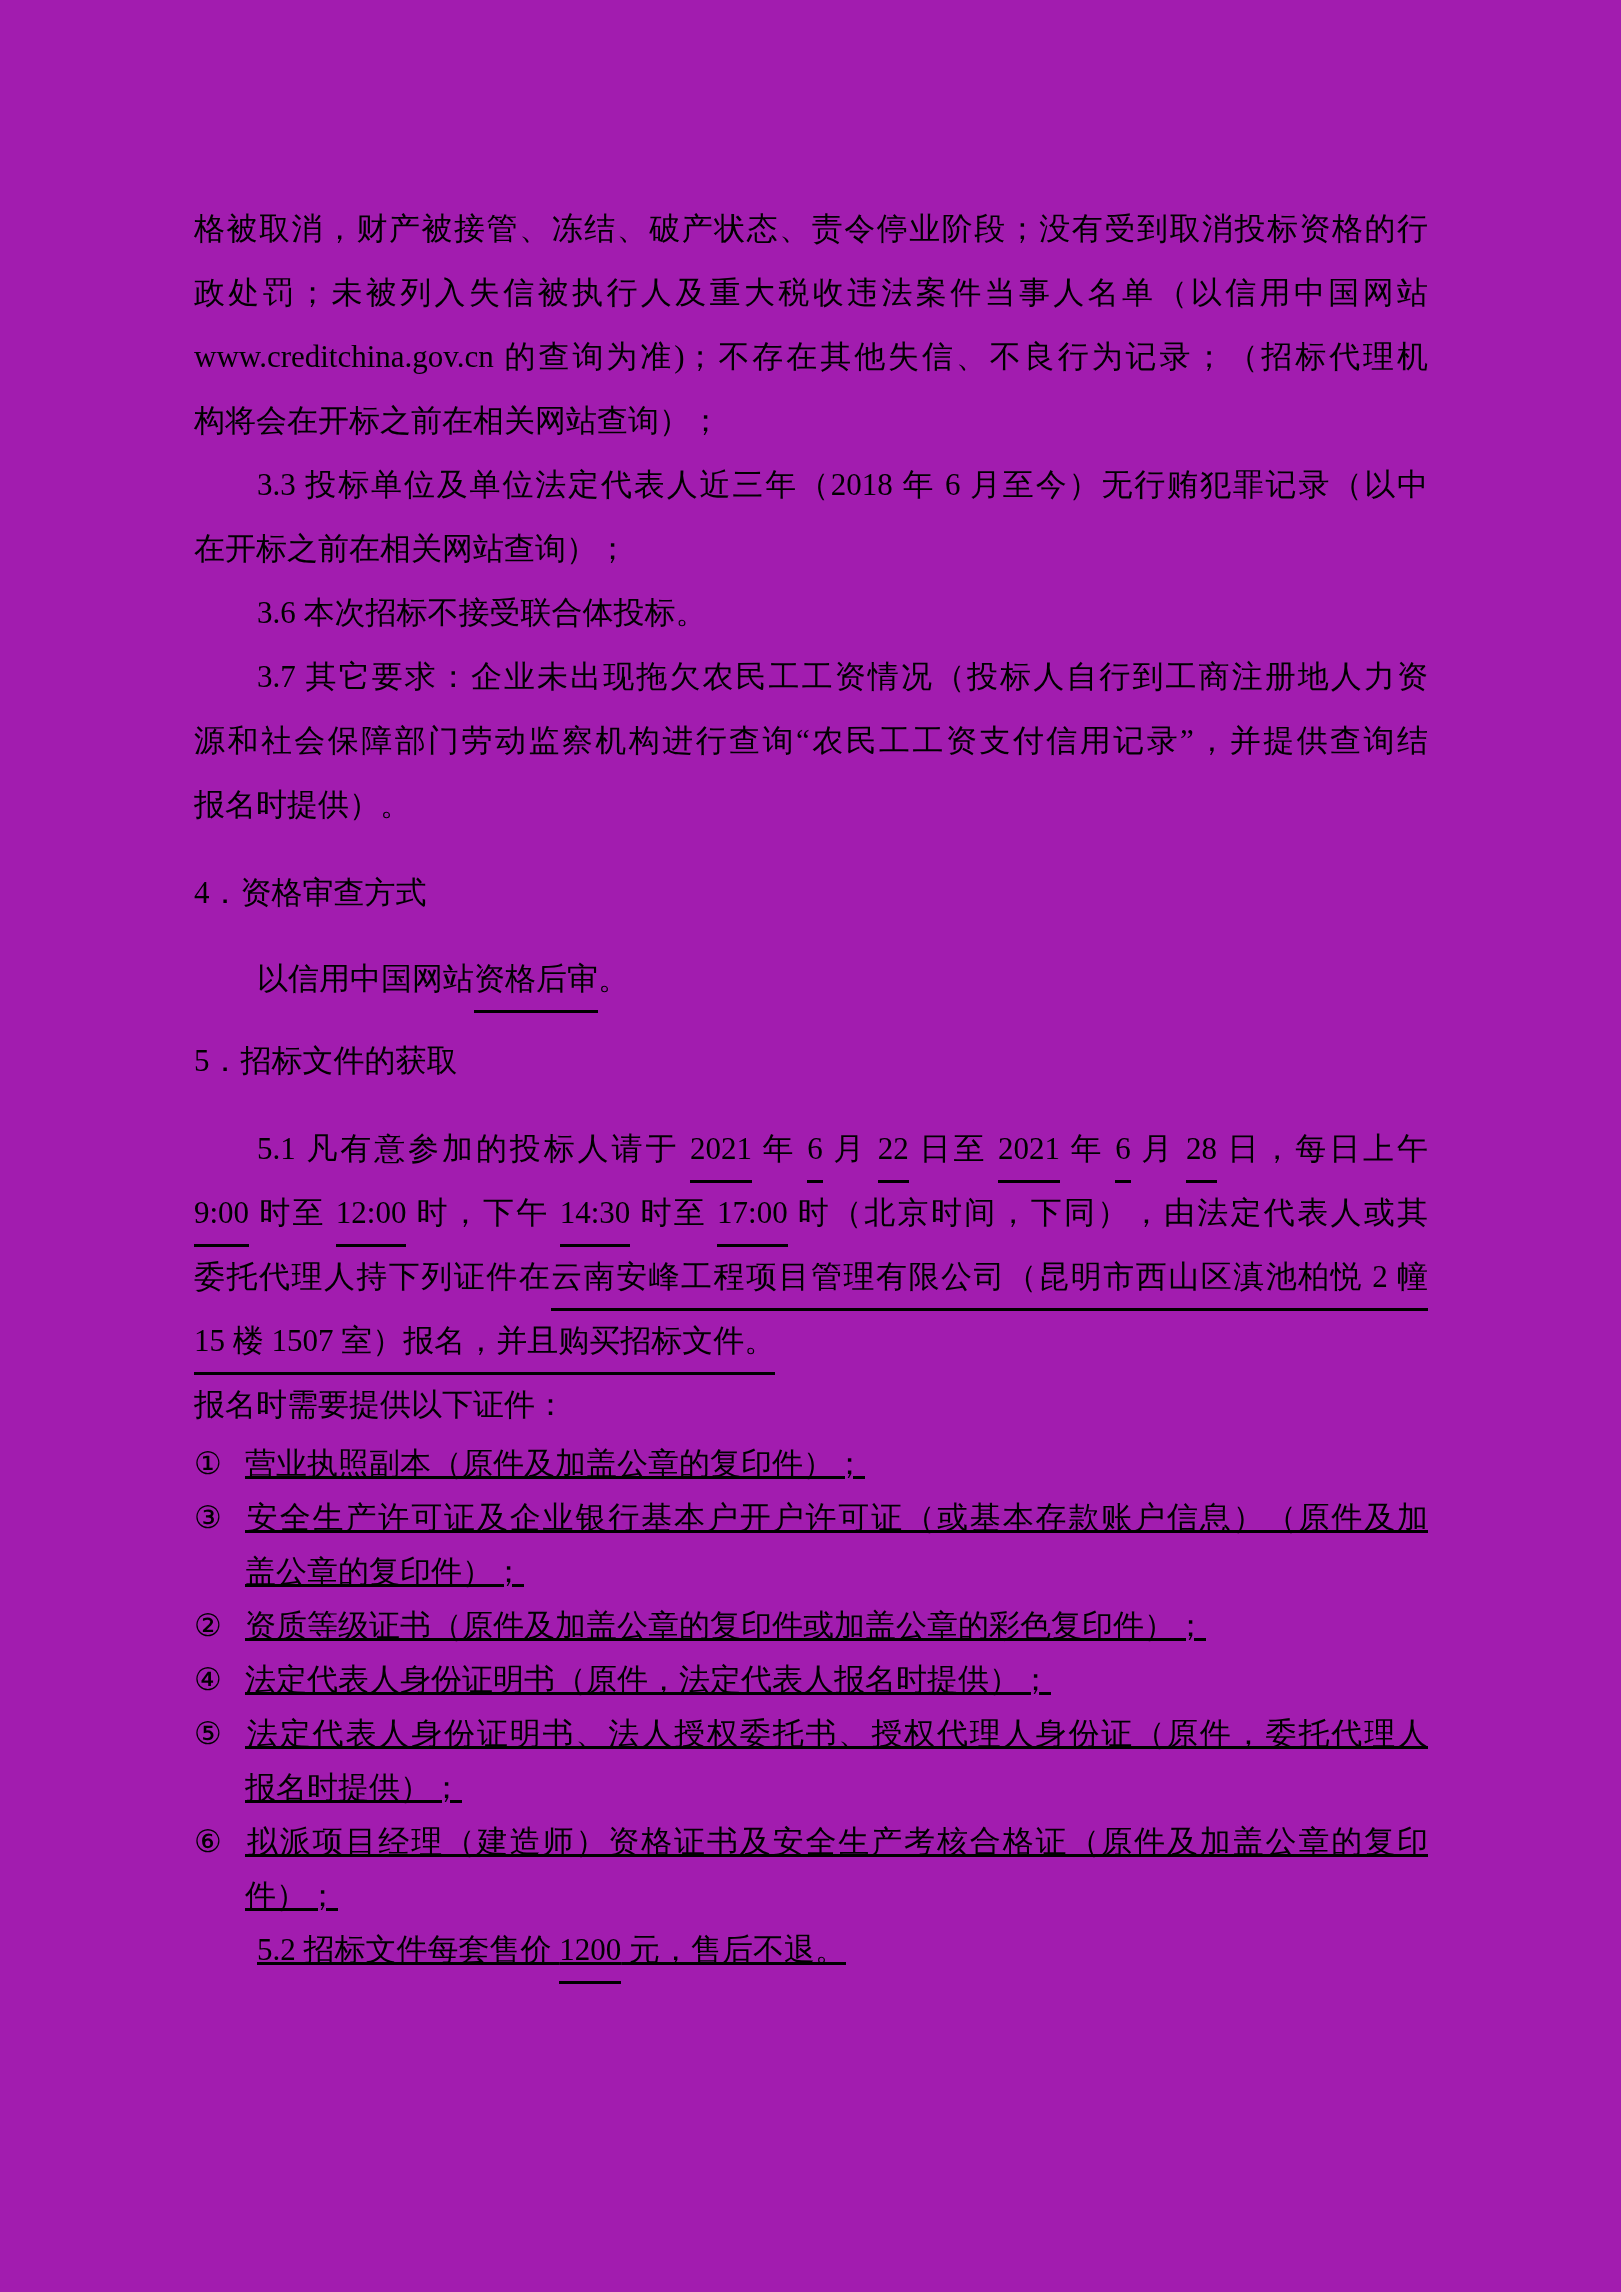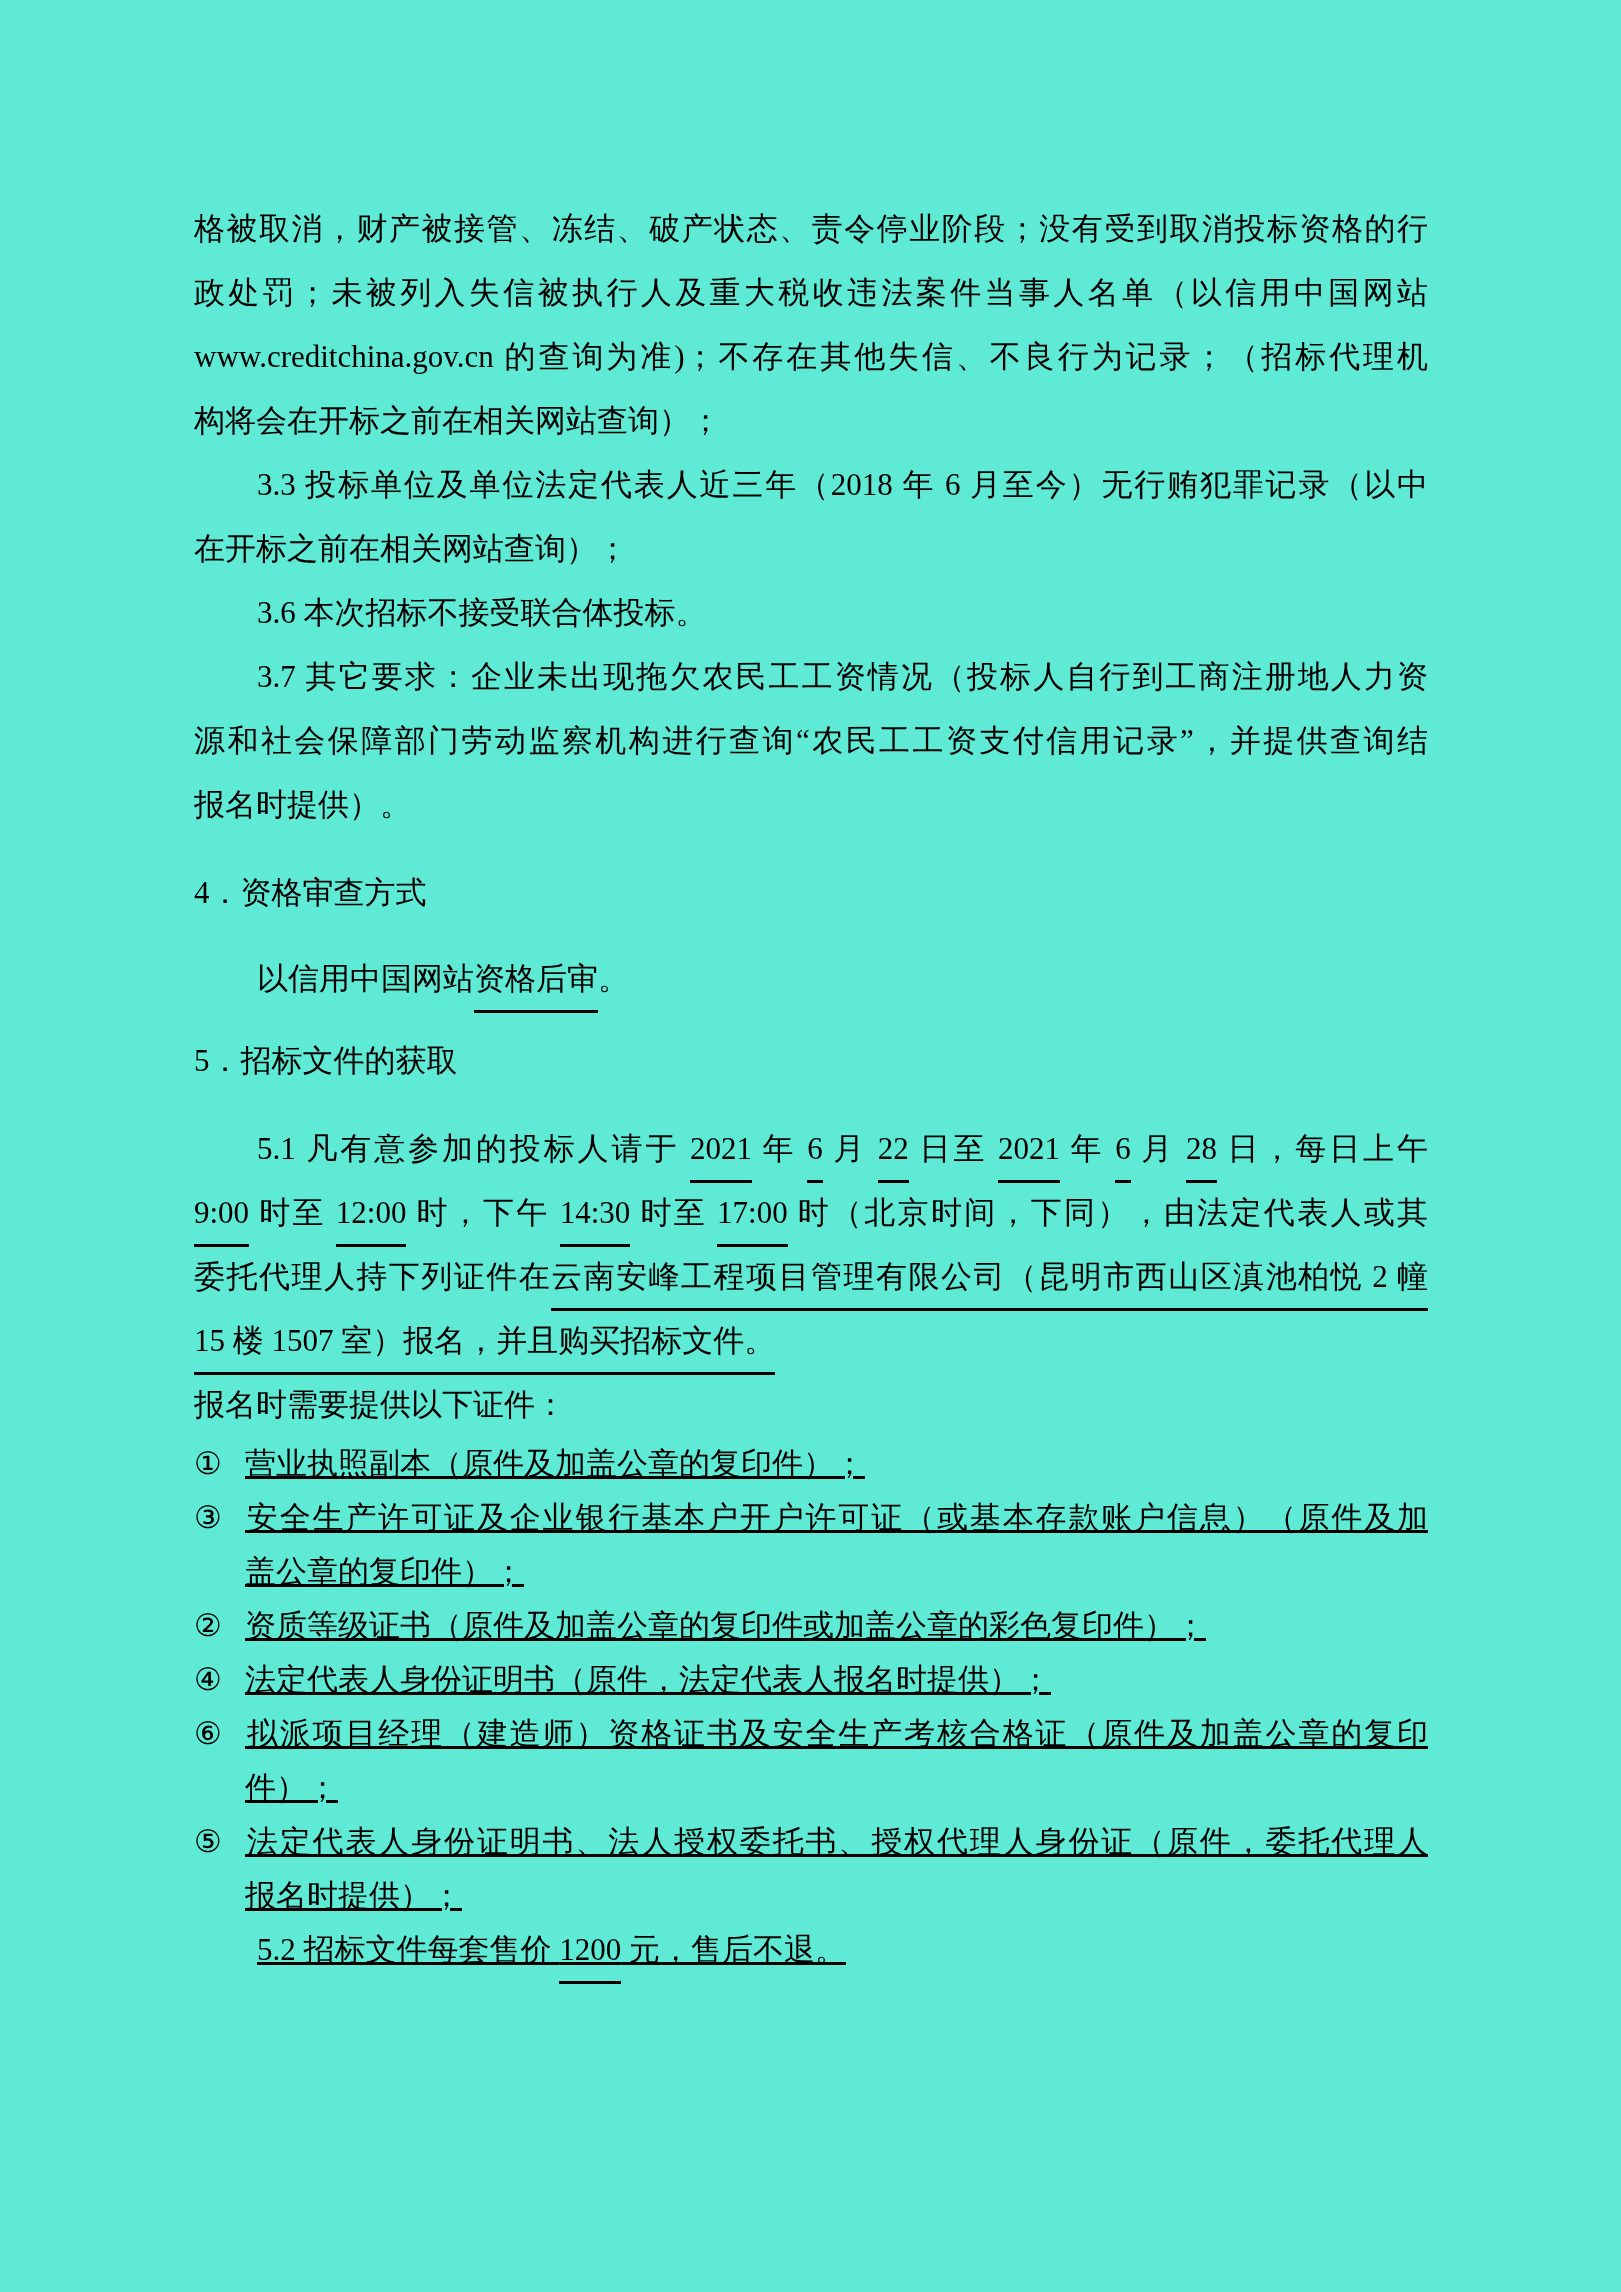--- a/index.html
+++ b/index.html
@@ -49,21 +49,21 @@
     text-indent: 0;
   }
   .u {
     border-bottom: 3.9px solid #000000;
     padding-bottom: 14px;
   }
 </style>
 </head>
 <body>
 
-<div id="doc" style="background: #5eead4; color: rgb(0, 0, 0);">
+<div id="doc" style="background: #a21caf; color: rgb(0, 0, 0);">
     <div class="block body">
       <div class="line fill"><span>格被取消，财产被接管、冻结、破产状态、责令停业阶段；没有受到取消投标资格的行</span></div>
       <div class="line fill"><span>政处罚；未被列入失信被执行人及重大税收违法案件当事人名单（以信用中国网站</span></div>
       <div class="line fill"><span>www.creditchina.gov.cn 的查询为准)；不存在其他失信、不良行为记录；（招标代理机</span></div>
       <div class="line"><span>构将会在开标之前在相关网站查询）；</span></div>
     </div>
     <div class="block body">
       <div class="line fill indent"><span>3.3 投标单位及单位法定代表人近三年（2018 年 6 月至今）无行贿犯罪记录（以中</span></div>
       <div class="line"><span>在开标之前在相关网站查询）；</span></div>
     </div>
@@ -100,24 +100,24 @@
       <div class="line fill"><span class="marker">③</span><span>安全生产许可证及企业银行基本户开户许可证（或基本存款账户信息）（原件及加</span></div>
       <div class="line hang"><span>盖公章的复印件）；</span></div>
     </div>
     <div class="block list">
       <div class="line"><span class="marker">②</span><span>资质等级证书（原件及加盖公章的复印件或加盖公章的彩色复印件）；</span></div>
     </div>
     <div class="block list">
       <div class="line"><span class="marker">④</span><span>法定代表人身份证明书（原件，法定代表人报名时提供）；</span></div>
     </div>
     <div class="block list">
+      <div class="line fill"><span class="marker">⑤</span><span>法定代表人身份证明书、法人授权委托书、授权代理人身份证（原件，委托代理人</span></div>
+      <div class="line hang"><span>报名时提供）；</span></div>
+    </div>
+    <div class="block list">
       <div class="line fill"><span class="marker">⑥</span><span>拟派项目经理（建造师）资格证书及安全生产考核合格证（原件及加盖公章的复印</span></div>
       <div class="line hang"><span>件）；</span></div>
-    </div>
-    <div class="block list">
-      <div class="line fill"><span class="marker">⑤</span><span>法定代表人身份证明书、法人授权委托书、授权代理人身份证（原件，委托代理人</span></div>
-      <div class="line hang"><span>报名时提供）；</span></div>
     </div>
     <div class="block list-para">
       <div class="line indent"><span>5.2 招标文件每套售价 </span><span class="u" style="border-bottom-color: rgb(0, 0, 0);">1200</span><span> 元，售后不退。</span></div>
     </div>
   </div>
 
 
 </body></html>

